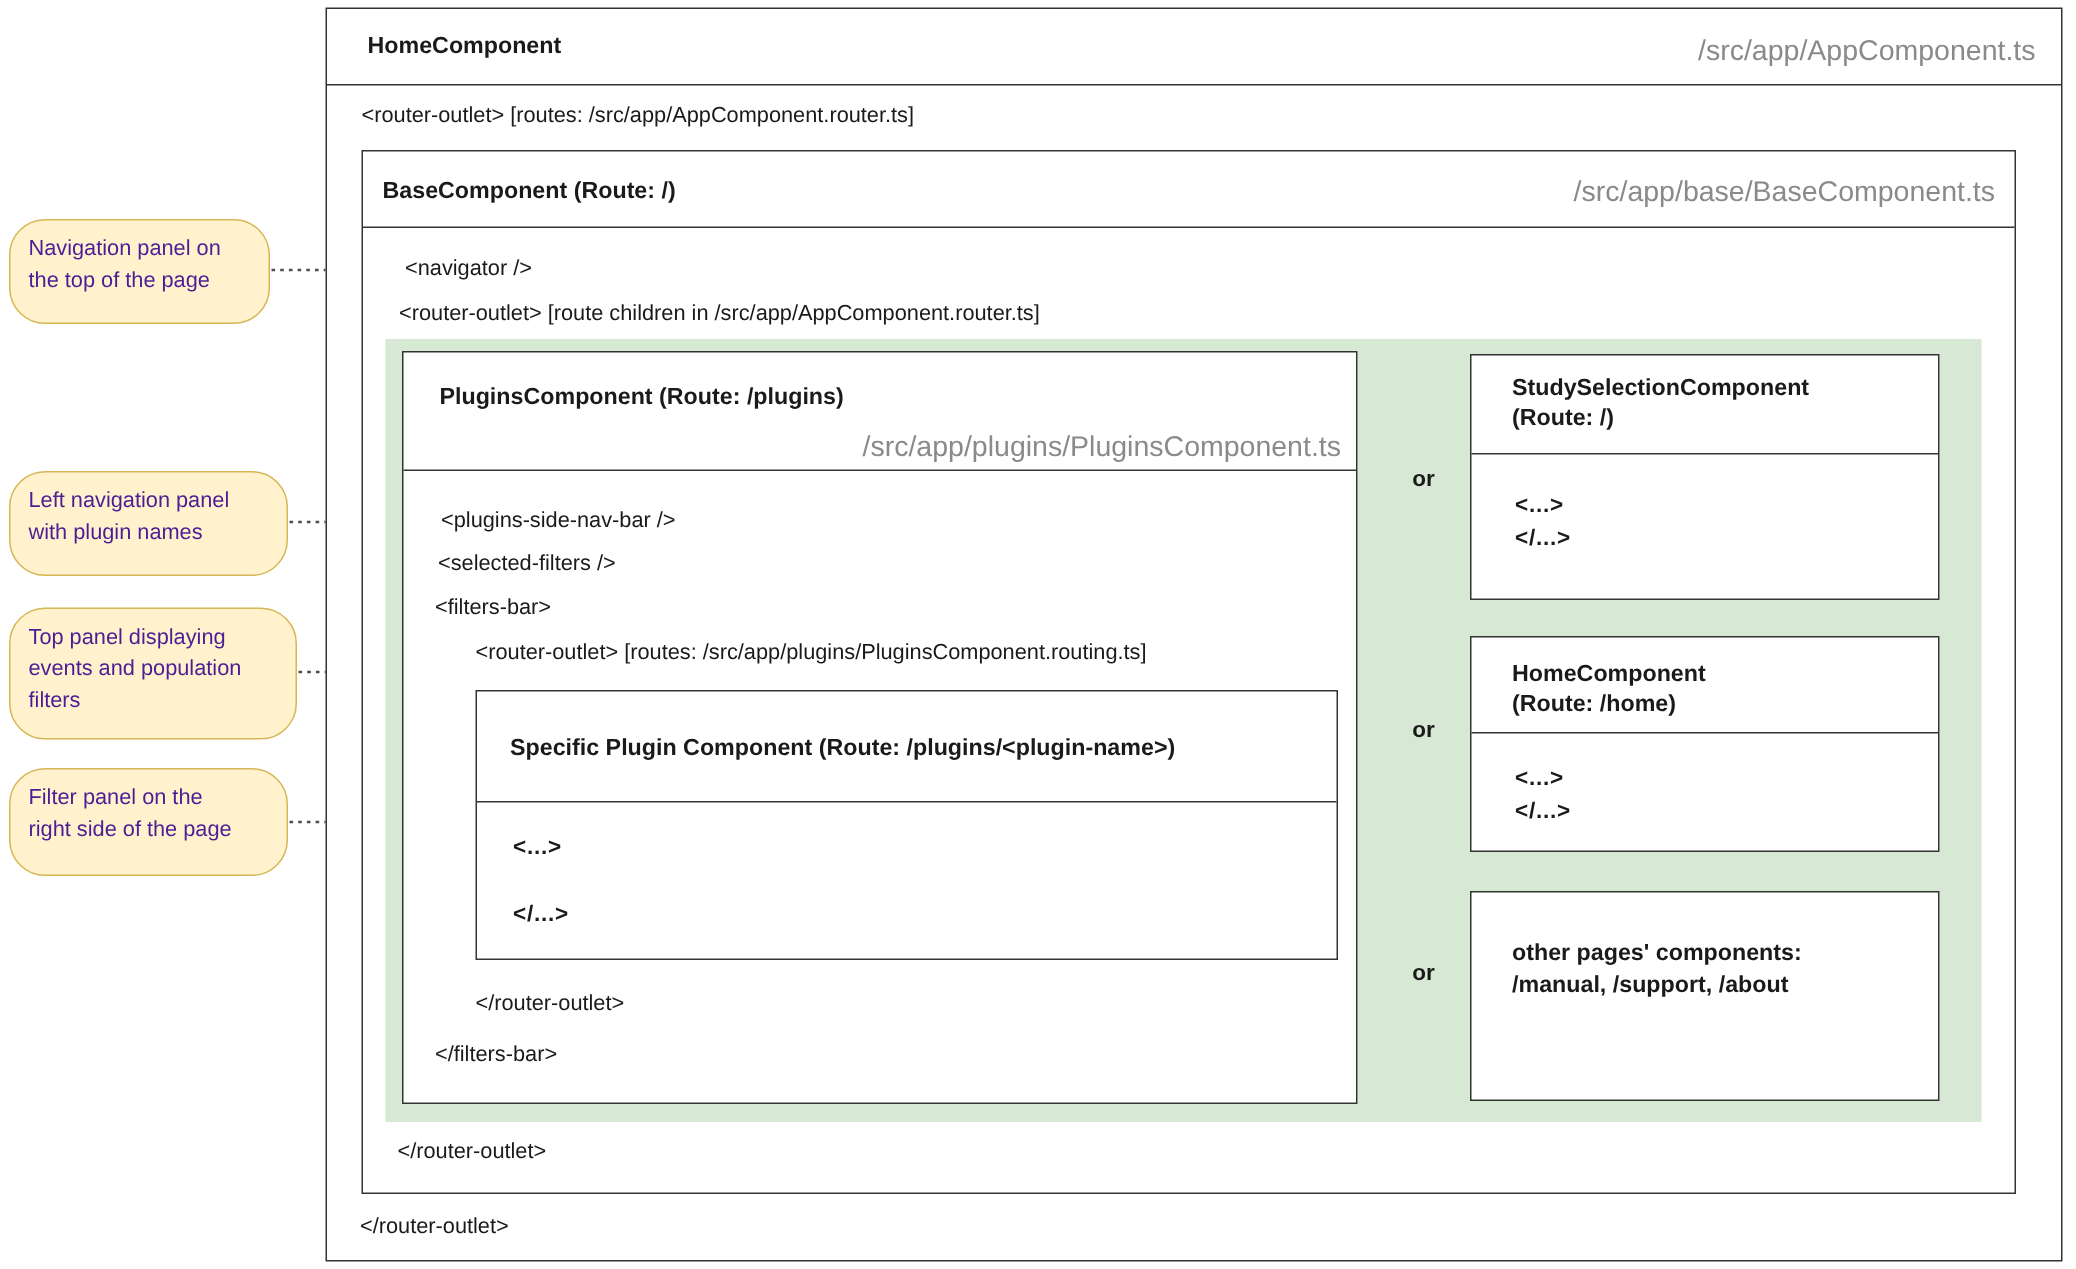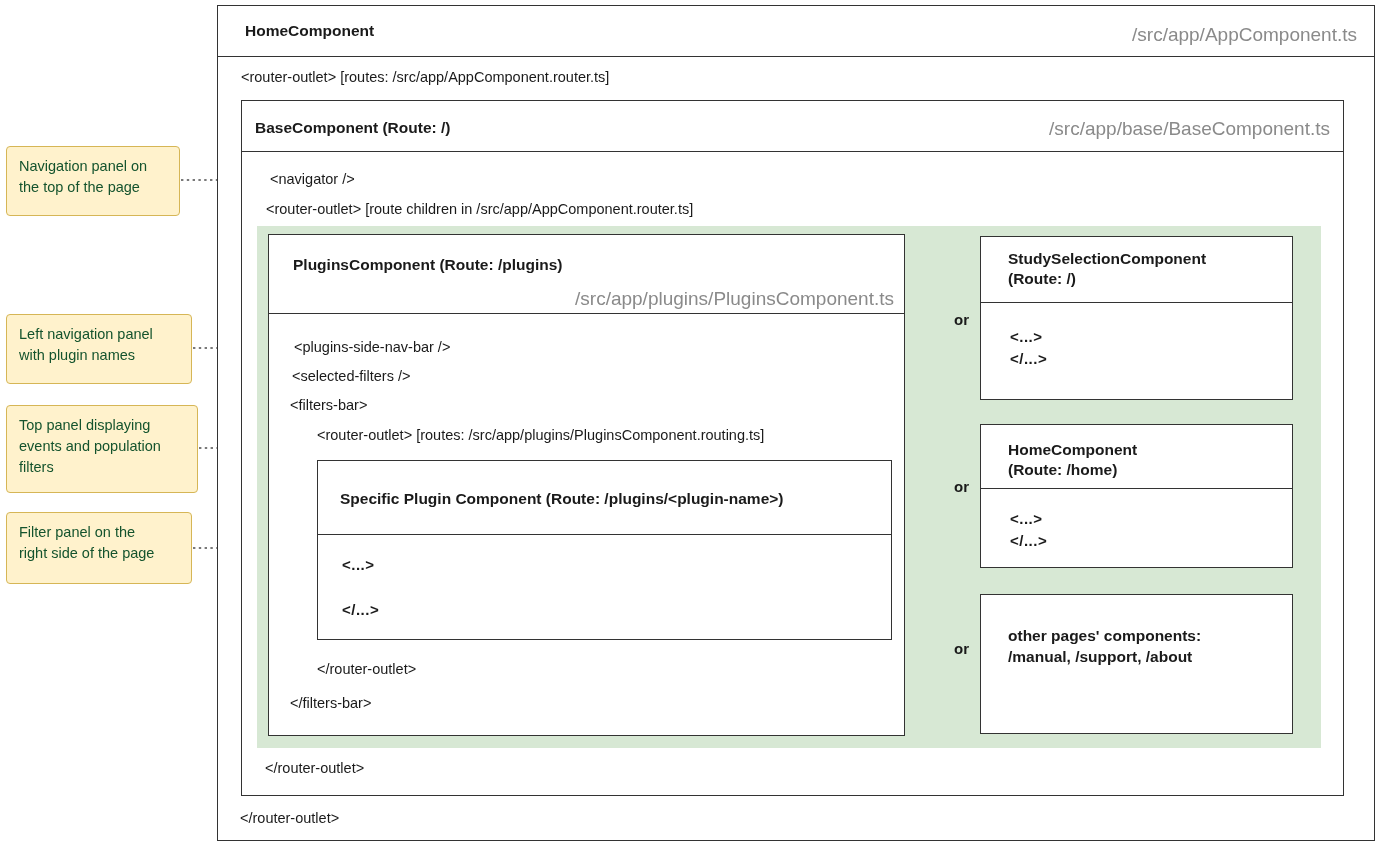--- a/index.html
+++ b/index.html
@@ -97,33 +97,33 @@
   #study-box { top: 236px; height: 164px; }
   #study-header { position: absolute; left:0; top:0; width:100%; height:66px;
     border-bottom: 1.5px solid #333333; box-sizing: border-box; }
   #home-box  { top: 424px; height: 144px; }
   #home-header { position: absolute; left:0; top:0; width:100%; height:64px;
     border-bottom: 1.5px solid #333333; box-sizing: border-box; }
   #other-box { top: 594px; height: 140px; }
 
   .or-label {
     font-weight: bold; font-size: 15px; color: #1a1a1a;
-    left: 929px; width: 40px; text-align: right;
+    left: 929px; width: 40px; text-align: center;
   }
 
   
   .callout {
     background: #fff2cc;
     border: 1.5px solid #d6b656;
-    border-radius: 4px;
+    border-radius: 24px;
     box-sizing: border-box;
     left: 6px;
     padding: 9px 12px;
     font-size: 14.5px;
-    color: #14532d;
+    color: #4c1d95;
     line-height: 1.45;
   }
   #callout-nav     { top: 146px; width: 174px; height: 70px; }
   #callout-leftnav { top: 314px; width: 186px; height: 70px; }
   #callout-toppanel{ top: 405px; width: 192px; height: 88px; }
   #callout-filter  { top: 512px; width: 186px; height: 72px; }
 
   
   #connectors {
     left: 0; top: 0; width: 1384px; height: 846px;

